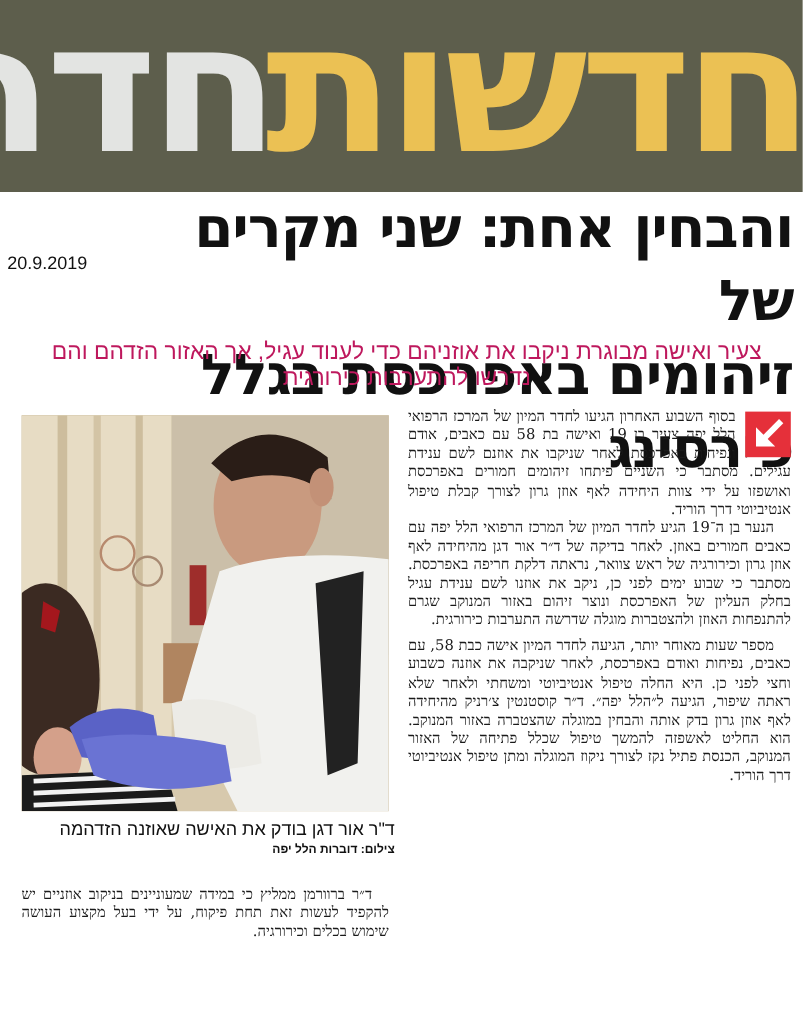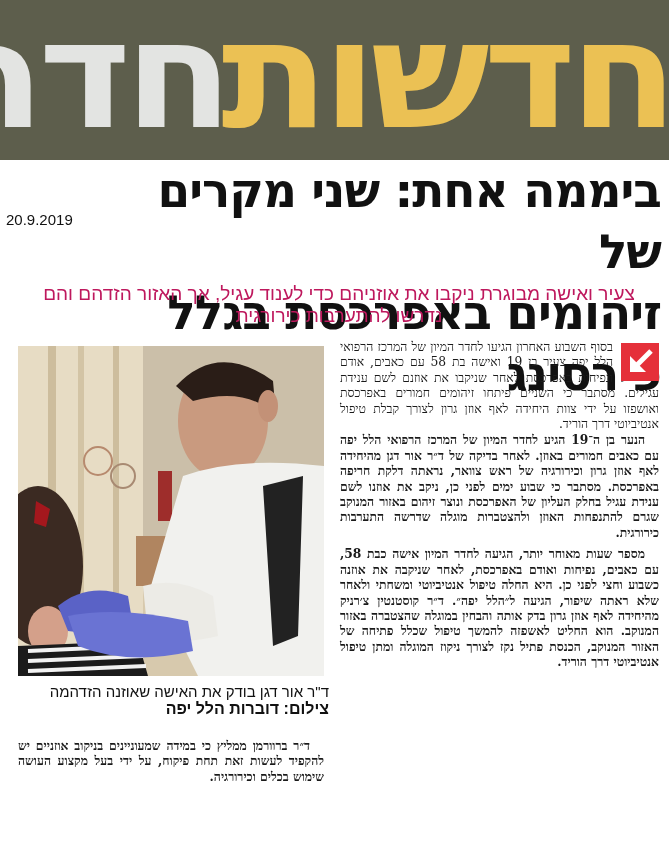--- a/index.html
+++ b/index.html
@@ -8,43 +8,43 @@
   .masthead-inner { position:absolute; right:8px; top:0; height:150px; display:flex; direction:rtl; align-items:flex-start; gap:14px; }
   .mast-word { font-family:"DejaVu Sans", sans-serif; font-weight:bold; font-size:150px; line-height:150px; letter-spacing:-6px; transform:scaleX(1.05); }
   .mast-yellow { color:#ebc154; }
   .mast-white { color:#e3e4e2; }
   .date { position:absolute; left:6px; top:172px; font-family:"Liberation Sans", sans-serif; font-size:15px; color:#111;margin-top:39px; }
   .headline { position:absolute; right:8px; top:160px; width:540px; direction:rtl; text-align:right; font-family:"DejaVu Sans", sans-serif; font-weight:bold; font-size:47px; line-height:61px; letter-spacing:-1px; color:#111; }
   .subhead { position:absolute; right:10px; top:283px; width:640px; direction:rtl; text-align:center; font-family:"Liberation Sans", sans-serif; font-size:19px; line-height:22px; color:#be185d; }
   .photo { position:absolute; left:18px; top:346px; width:306px; height:330px; overflow:hidden; background:#c9b99a; }
   .caption { position:absolute; right:340px; top:683px; direction:rtl; text-align:right; font-family:"Liberation Sans", sans-serif; width:320px; }
   .caption-main { font-size:15px; line-height:18px; color:#111; }
-  .caption-credit { font-size:16px; font-weight:bold; line-height:15px; color:#111; }
+  .caption-credit { font-size:10px; font-weight:bold; line-height:15px; color:#111; }
   .col { position:absolute; direction:rtl; text-align:justify; font-size:12.3px; line-height:15.4px; color:#1a1a1a; }
   .col p { margin:0; }
-  .col p.indent { text-indent:14px;font-weight:bold; }
+  .col p.indent { text-indent:14px; }
   .col-right { left:340px; top:340px; width:319px; }
   .col-left { left:18px; top:738px; width:306px; }
   .arrow-box { float:right; width:38px; height:38px; background:#e5303a; margin:3px 0 2px 8px; position:relative; }
   .arrow-box svg { position:absolute; left:0; top:0; }
 </style>
 </head>
 <body>
 
 <div class="masthead">
   <div class="masthead-inner">
     <span class="mast-word mast-yellow">חדשות</span>
     <span class="mast-word mast-white">חדרה</span>
   </div>
 </div>
 
 <div class="date">20.9.2019</div>
 
 <div class="headline">
-  <div>ביממה אחת: שני מקרים של</div>
+  <div>והבחין אחת: שני מקרים של</div>
   <div>זיהומים באפרכסת בגלל פירסינג</div>
 </div>
 
 <div class="subhead">צעיר ואישה מבוגרת ניקבו את אוזניהם כדי לענוד עגיל, אך האזור הזדהם והם נדרשו להתערבות כירורגית</div>
 
 <div class="photo">
   <svg width="306" height="330" viewBox="0 0 306 330">
     <rect width="306" height="330" fill="#d7c9ad"></rect>
 
     <rect x="0" y="0" width="125" height="330" fill="#e7dcc4"></rect>

